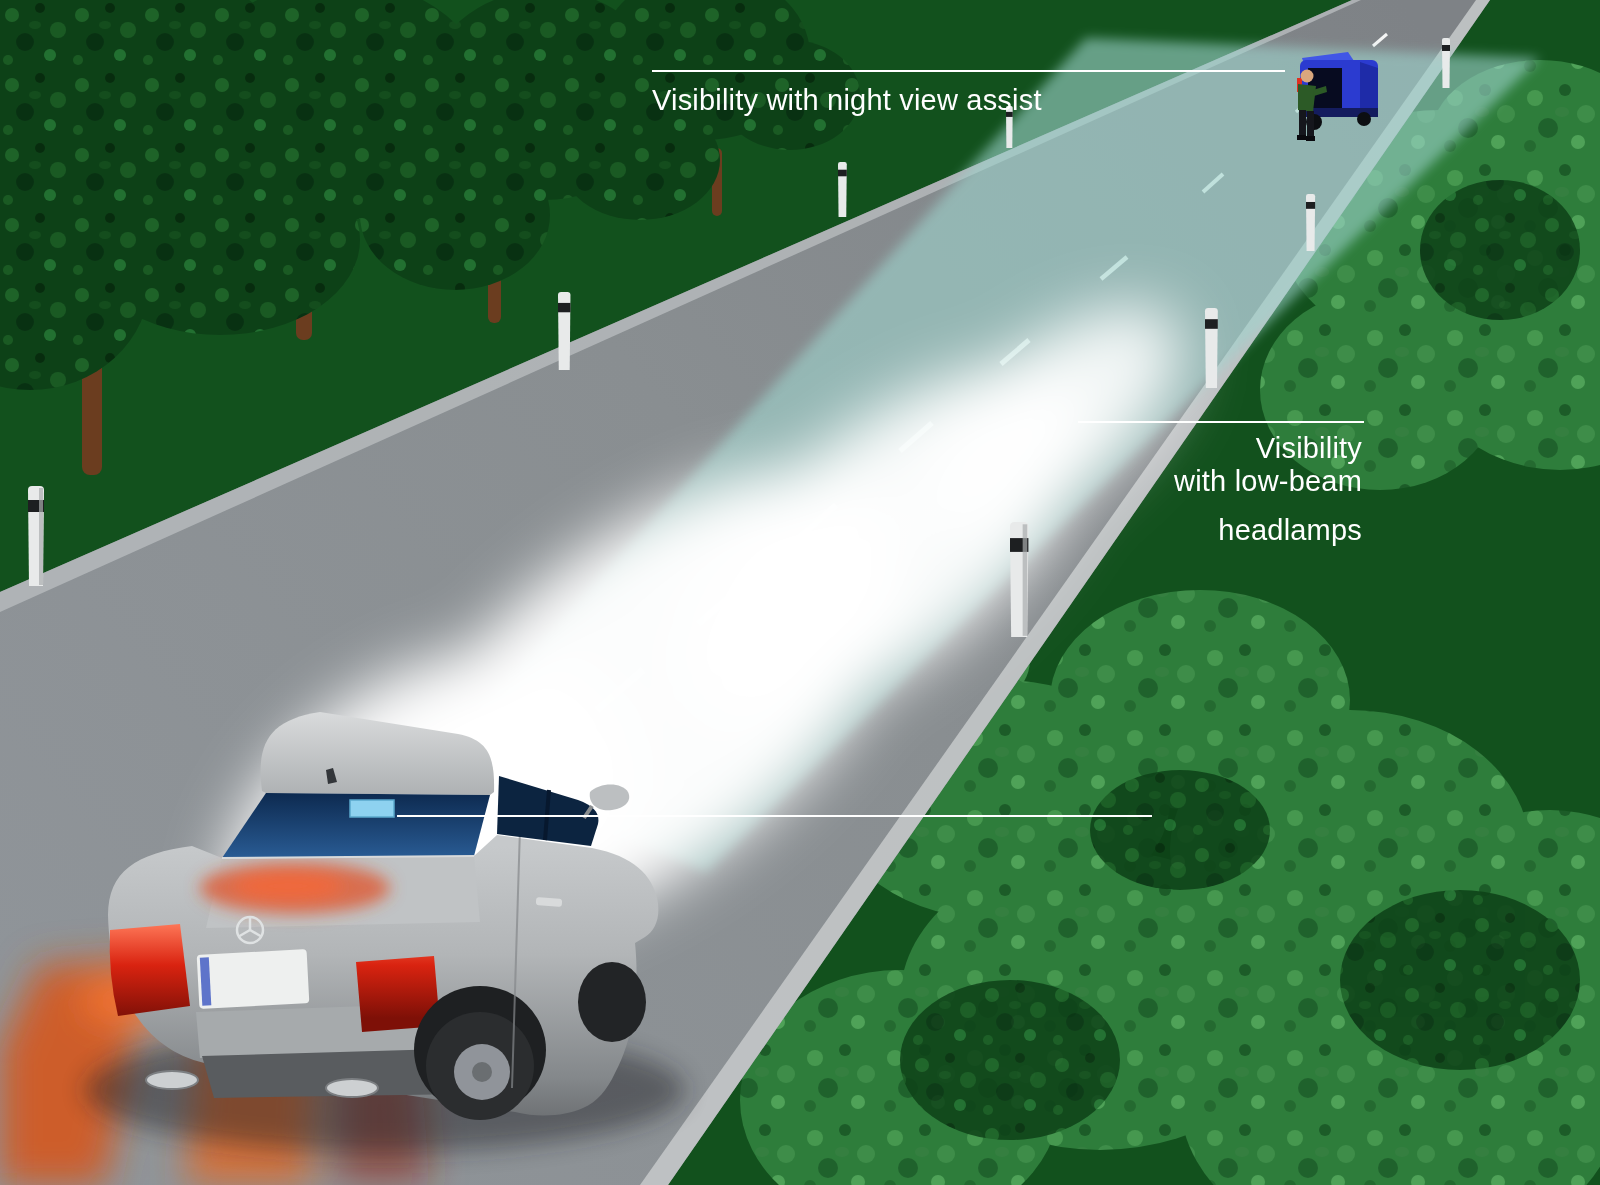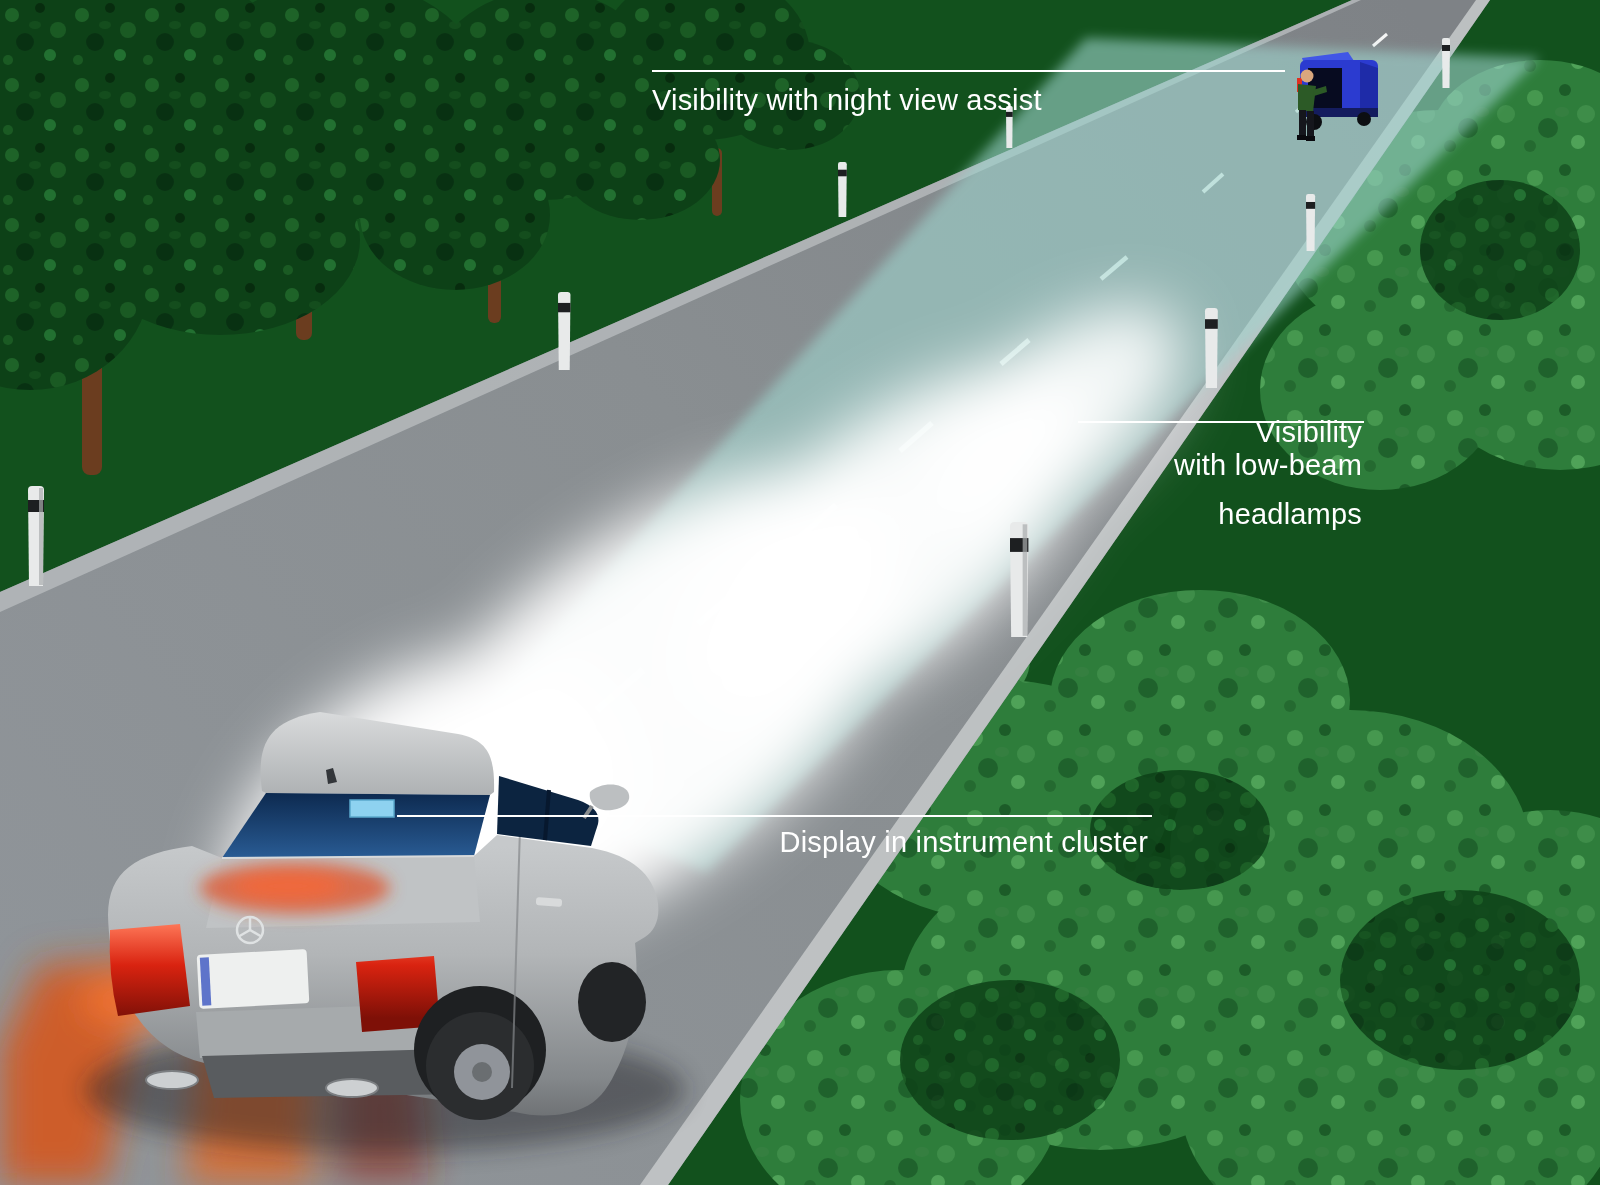--- a/index.html
+++ b/index.html
@@ -273,22 +273,21 @@
       <path d="M590,792 C600,782 622,782 628,792 C632,800 626,808 612,810 C598,812 588,804 590,792 Z" fill="#bcbfc1"></path>
       <line x1="592" y1="806" x2="584" y2="818" stroke="#8a8e90" stroke-width="4"></line>
     </g>
   </g>
 </svg>
 
 <div class="leader" style="left:652px;top:70px;width:633px;"></div>
 <div class="label" style="left:652px;top:84px;">Visibility with night view assist</div>
 
 <div class="leader" style="left:1078px;top:421px;width:286px;"></div>
-<div class="label label-right" style="right:238px;top:416px;">
+<div class="label label-right" style="right:238px;top:432px;">
   <span style="display:block;">Visibility</span>
   <span style="display:block;text-align:right;">with low-beam</span>
   <span style="display:block;margin-top:16px;">headlamps</span>
 </div>
 
 <div class="leader" style="left:397px;top:815px;width:755px;"></div>
-<div class="label label-right" style="right:452px;top:826px;">Display in instrument cluster</div>
 
 </div>
 
 </body></html>

